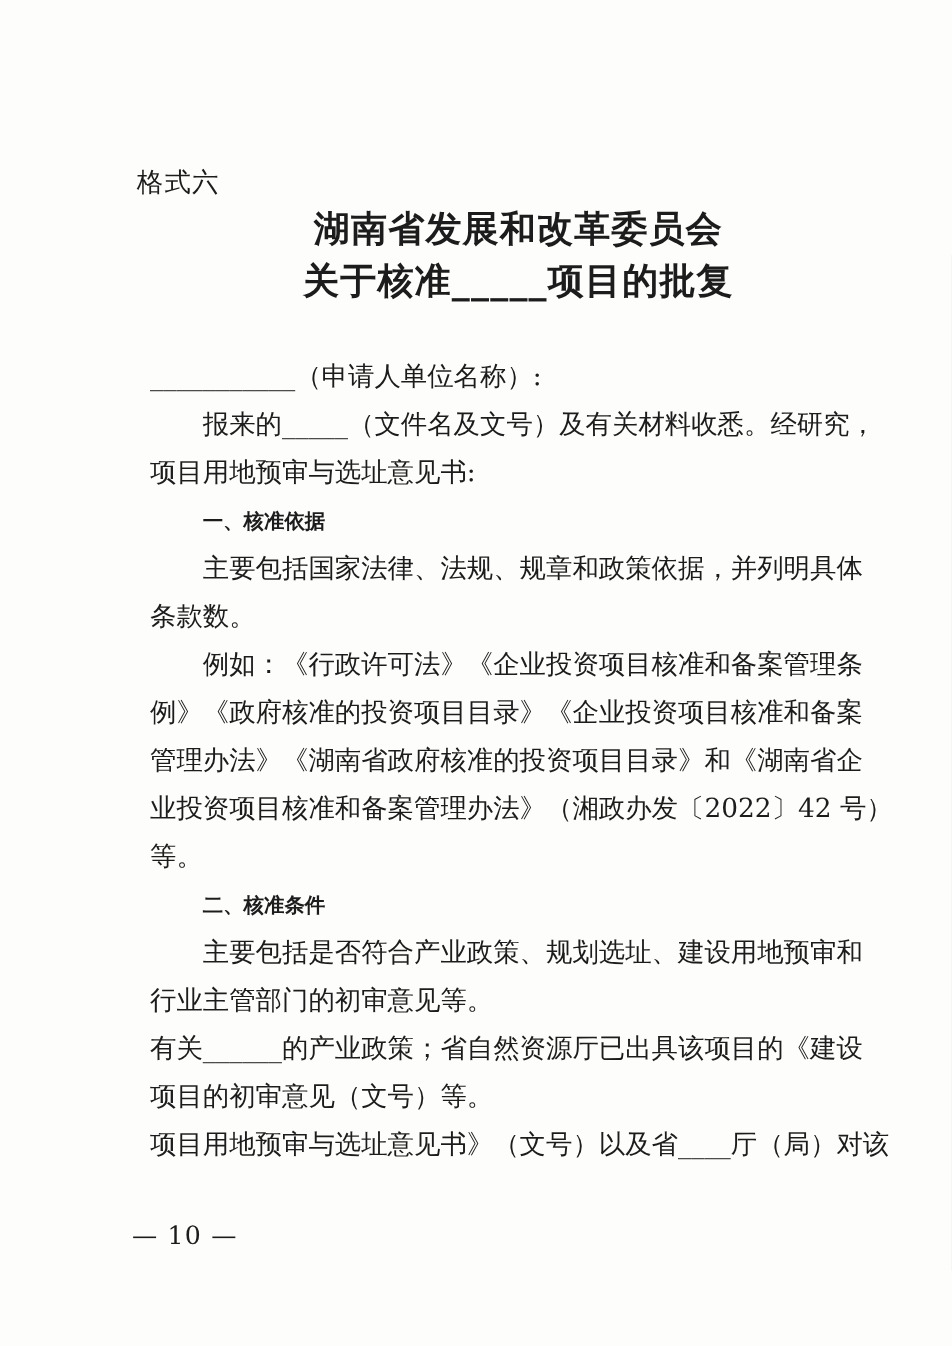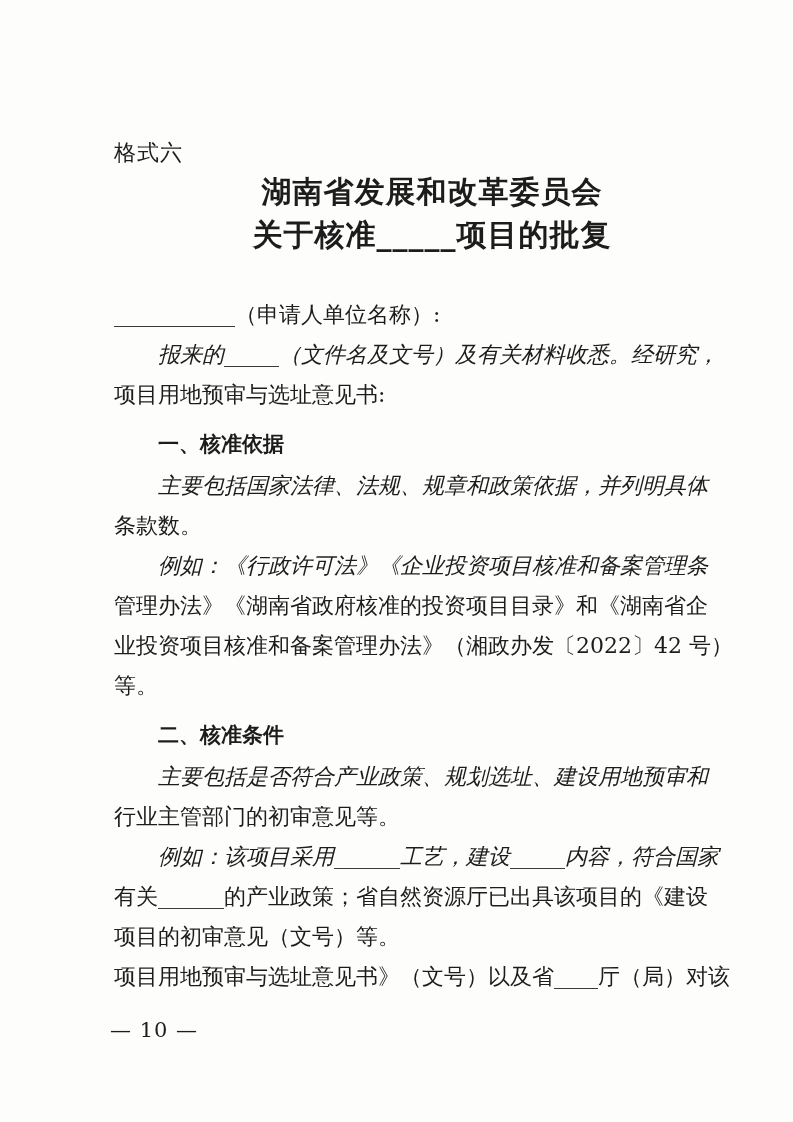--- a/index.html
+++ b/index.html
@@ -35,40 +35,38 @@
     font-weight: bold;
     font-size: 30px;
     line-height: 43px;
     letter-spacing: 1px;
   }
   .doc-title .title-line {
     white-space: nowrap;
   }
   .doc-body {
     position: absolute;
-    left: 114px;
+    left: 125px;
     top: 295px;
     width: 599px;
     font-size: 22px;
     line-height: 40px;
   }
   .doc-body .line {
     white-space: nowrap;
     height: 40px;
   }
   .doc-body .line.indent {
     padding-left: 44px;
-    font-style: italic;
   }
   .doc-body .line.heading {
     padding-left: 44px;
     font-weight: bold;
-    font-family: Liberation Mono, monospace;
-    font-size: 21px;
-    margin-top: 11px;
+    font-family: Liberation Serif, serif;
+    font-size: 17px;
   }
   .page-footer {
     position: absolute;
     left: 110px;
     top: 1016px;
     font-size: 21px;
     line-height: 28px;
     letter-spacing: 1px;
   }
 </style>
@@ -85,27 +83,27 @@
   </div>
 
   <div class="doc-body">
       <div class="line flush">___________（申请人单位名称）:</div>
       <div class="line indent">报来的_____（文件名及文号）及有关材料收悉。经研究，</div>
       <div class="line flush">项目用地预审与选址意见书:</div>
       <div class="line heading">一、核准依据</div>
       <div class="line indent">主要包括国家法律、法规、规章和政策依据，并列明具体</div>
       <div class="line flush">条款数。</div>
       <div class="line indent">例如：《行政许可法》《企业投资项目核准和备案管理条</div>
+      <div class="line flush">例》《政府核准的投资项目目录》《企业投资项目核准和备案</div>
       <div class="line flush">管理办法》《湖南省政府核准的投资项目目录》和《湖南省企</div>
       <div class="line flush">业投资项目核准和备案管理办法》（湘政办发〔2022〕42 号）</div>
       <div class="line flush">等。</div>
       <div class="line heading">二、核准条件</div>
       <div class="line indent">主要包括是否符合产业政策、规划选址、建设用地预审和</div>
       <div class="line flush">行业主管部门的初审意见等。</div>
-      <div class="line indent">例如：该项目采用______工艺，建设_____内容，符合国家</div>
       <div class="line flush">有关______的产业政策；省自然资源厅已出具该项目的《建设</div>
       <div class="line flush">项目的初审意见（文号）等。</div>
       <div class="line flush">项目用地预审与选址意见书》（文号）以及省____厅（局）对该</div>
     </div>
 
   <div class="page-footer">— 10 —</div>
 
 </div>
 
 </body></html>

